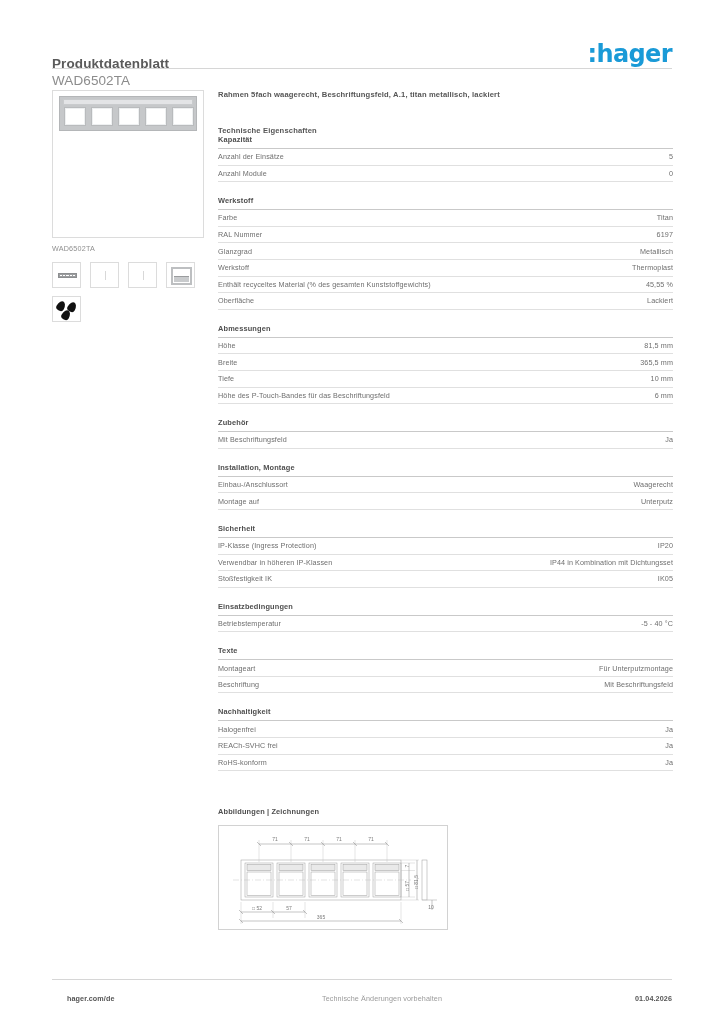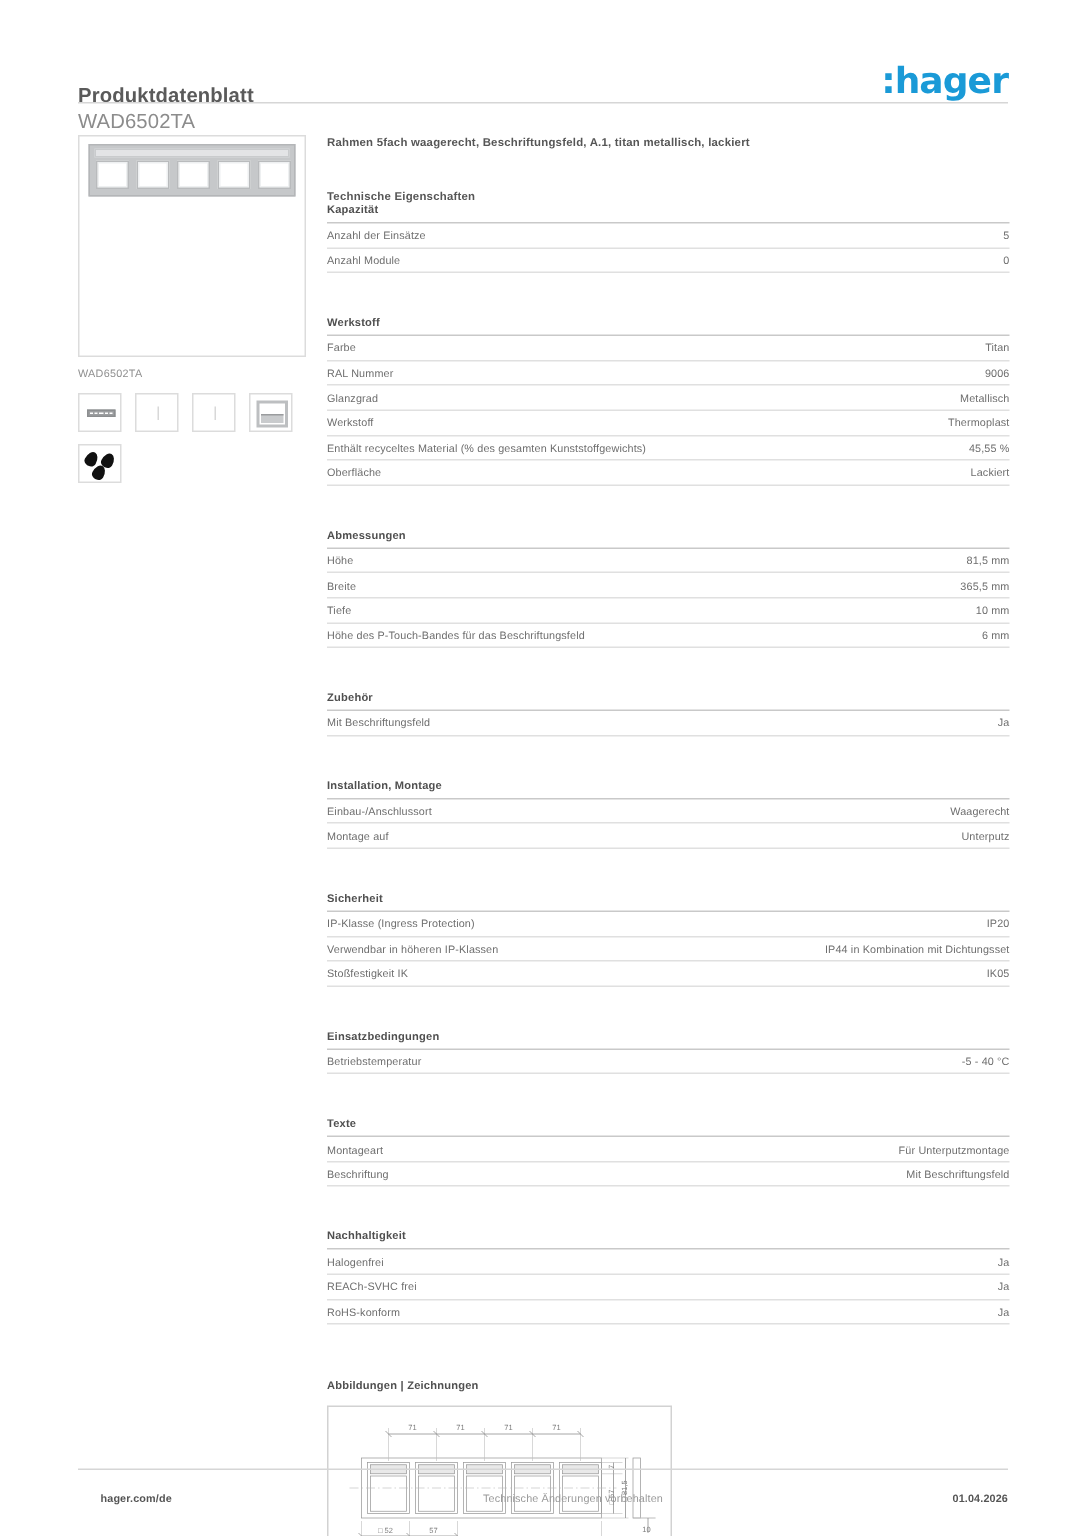--- a/index.html
+++ b/index.html
@@ -126,21 +126,21 @@
 
   .product-desc {
     font-size: 7.6px; font-weight: bold; color: #565656;
     letter-spacing: .15px; margin-bottom: 27px;
   }
   .section-intro {
     font-size: 7.6px; font-weight: bold; color: #565656;
     letter-spacing: .15px; 
   }
 
-  .group { margin-bottom: 28px; }
+  .group { margin-bottom: 14px; }
   .group-title {
     font-size: 7.4px; font-weight: bold; color: #4f4f4f;
     letter-spacing: .15px;
     padding-bottom: 4px;
     border-bottom: 1px solid #c9c9c9;
   }
   .row {
     display: flex; align-items: baseline; justify-content: space-between;
     border-bottom: 1px solid #e0e0e0;
     padding: 3.3px 0 3.3px 0;
@@ -253,21 +253,21 @@
           </div>
         </div>
         <div class="group">
           <div class="group-title">Werkstoff</div>
           <div class="row">
             <div class="k">Farbe</div>
             <div class="v">Titan</div>
           </div>
           <div class="row">
             <div class="k">RAL Nummer</div>
-            <div class="v">9006</div>
+            <div class="v">6197</div>
           </div>
           <div class="row">
             <div class="k">Glanzgrad</div>
             <div class="v">Metallisch</div>
           </div>
           <div class="row">
             <div class="k">Werkstoff</div>
             <div class="v">Thermoplast</div>
           </div>
           <div class="row">

